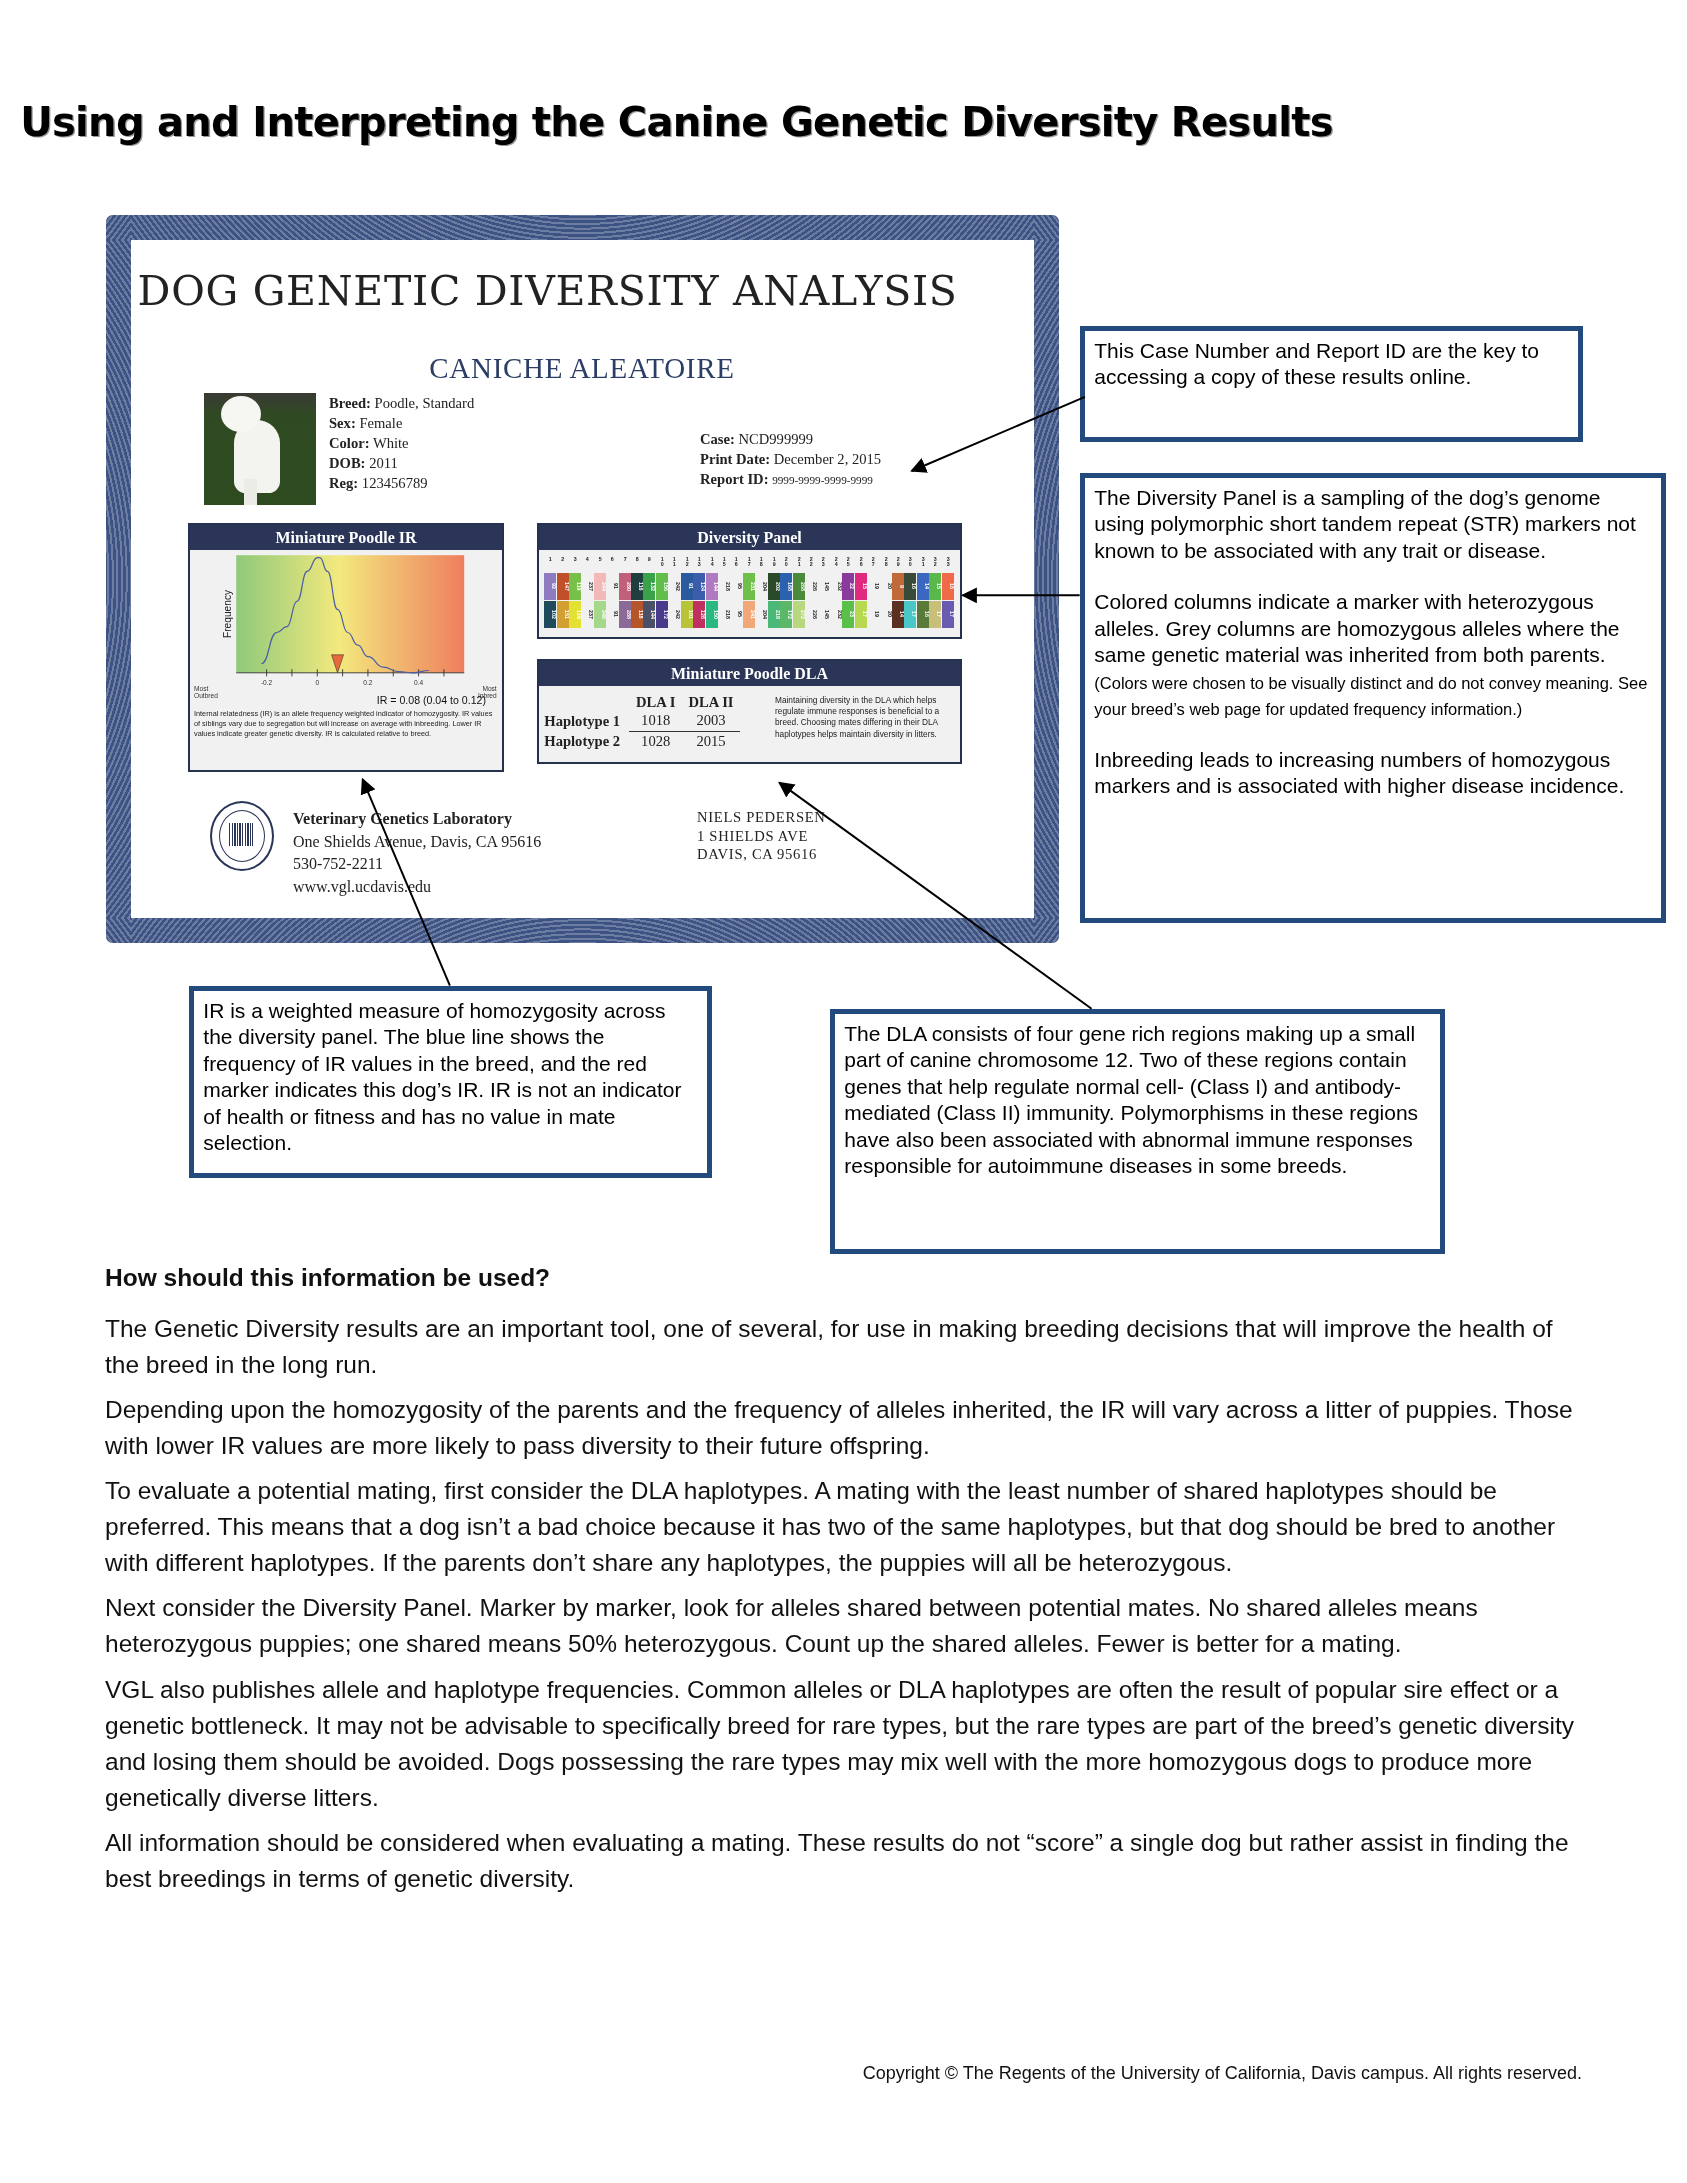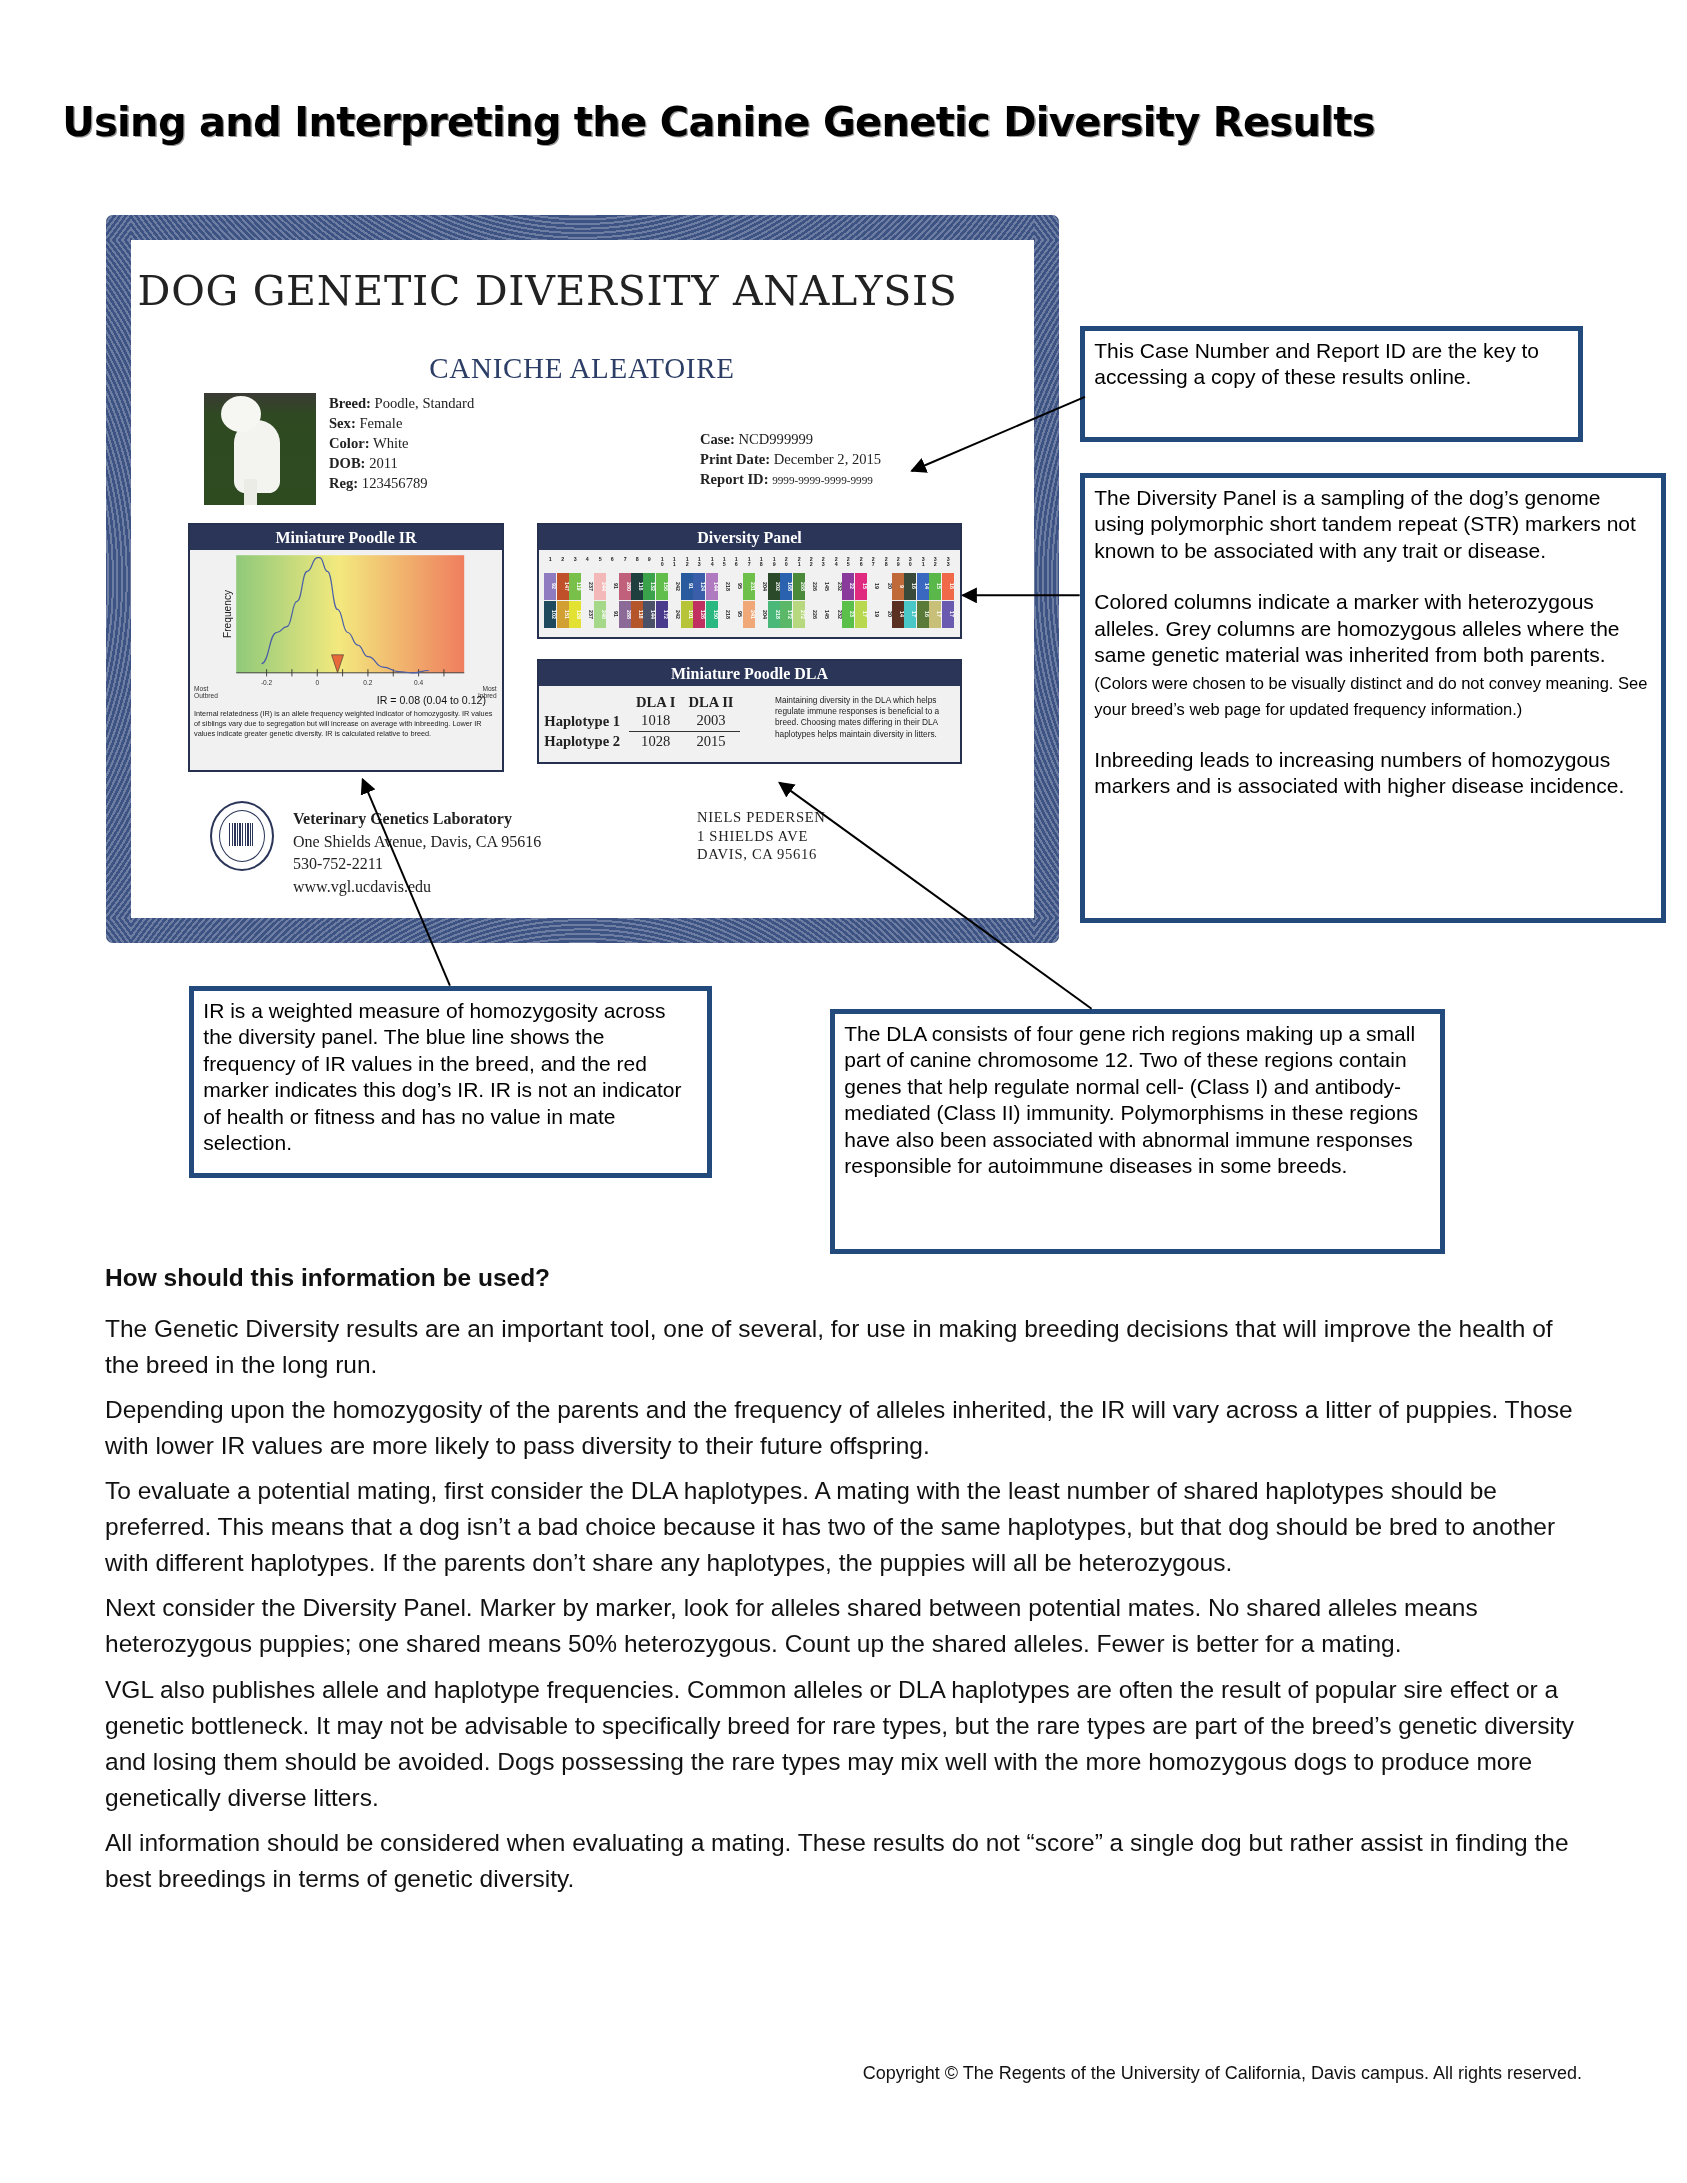--- a/index.html
+++ b/index.html
@@ -1,18 +1,18 @@
 <!DOCTYPE html>
 <html style="font-size:10.6px"><head>
 <meta charset="utf-8">
 <style>
   html, body { margin: 0; padding: 0; background: #ffffff; }
   body { width: 1687px; height: 2183px; position: relative; overflow: hidden; font-family: "Liberation Sans", sans-serif; color: #111; }
 
-  .page-title { position: absolute; left: 0; width: 1353px; top: 99px; text-align: center; font-family: "DejaVu Sans", sans-serif; font-weight: bold; font-size: 40px; letter-spacing: -0.7px; color: #000; text-shadow: 1.3px 1.3px 0 #999; padding-left: 42px; }
+  .page-title { position: absolute; left: 0; width: 1353px; top: 99px; text-align: center; font-family: "DejaVu Sans", sans-serif; font-weight: bold; font-size: 40px; letter-spacing: -0.7px; color: #000; text-shadow: 1.3px 1.3px 0 #999; }
 
   
   .cert { position: absolute; left: 106px; top: 215px; width: 953px; height: 728px; }
   .cert-border { position: absolute; inset: 0; border: 25px solid #3c5383; border-radius: 6.6px;
     background: repeating-linear-gradient(45deg, transparent 0 2.6px, rgba(255,255,255,0.35) 2.6px 4px); }
   .cert-border::after { content: ""; position: absolute; inset: -25px; border: 25px solid transparent; border-radius: 6.6px;
     background: repeating-radial-gradient(circle at 50% 50%, rgba(255,255,255,0.25) 0 2px, transparent 2px 4.6px); pointer-events: none;
     -webkit-mask: linear-gradient(#000 0 0) padding-box, linear-gradient(#000 0 0); -webkit-mask-composite: xor; mask-composite: exclude; }
   .cert-inner { position: absolute; left: 25px; top: 25px; right: 25px; bottom: 25px; background: #fff; }
 

